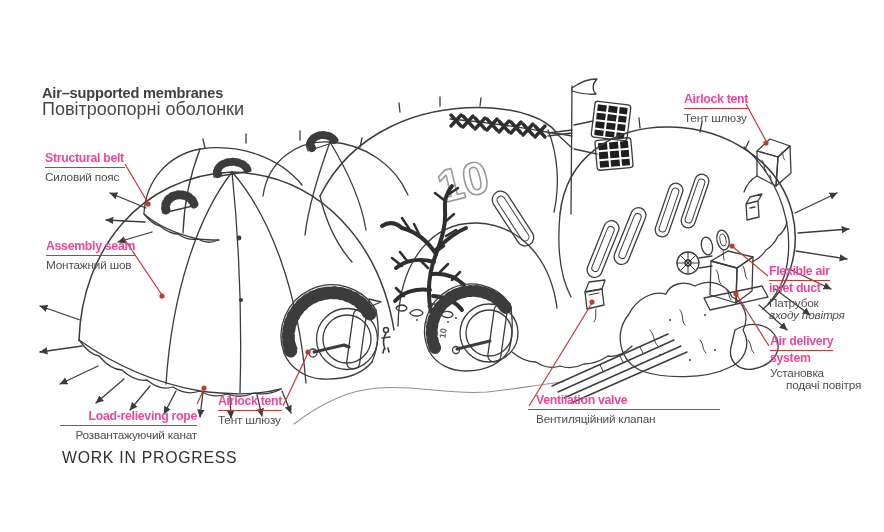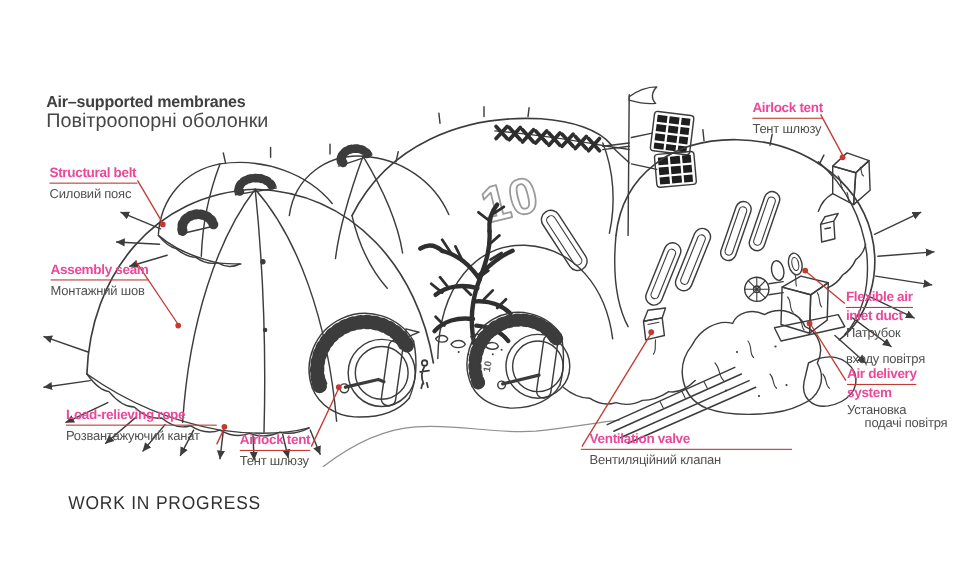--- a/index.html
+++ b/index.html
@@ -341,40 +341,40 @@
   <div class="label" style="left:45px;top:148px;">
     <div><span class="en u" style="min-width:80px;">Structural belt</span></div>
     <div class="uk">Силовий пояс</div>
   </div>
 
   <div class="label" style="left:46px;top:221px;margin-top:15px;">
     <div><span class="en u" style="min-width:77px;">Assembly seam</span></div>
     <div class="uk">Монтажний шов</div>
   </div>
 
-  <div class="label" style="left:60px;top:368px;">
+  <div class="label" style="left:60px;top:406px;text-align:right;">
     <div><span class="en u w137">Load-relieving rope</span></div>
     <div class="uk">Розвантажуючий канат</div>
   </div>
 
   <div class="label" style="left:218px;top:391px;">
     <div><span class="en u w64">Airlock tent</span></div>
     <div class="uk">Тент шлюзу</div>
   </div>
 
   <div class="label" style="left:684px;top:89px;">
     <div><span class="en u w62">Airlock tent</span></div>
     <div class="uk">Тент шлюзу</div>
   </div>
 
   <div class="label" style="left:769px;top:261px;">
     <div><span class="en u w58">Flexible air</span></div>
     <div class="en">inlet duct</div>
     <div class="uk">Патрубок</div>
-    <div class="uk" style="margin-top:12px;">входу повітря</div>
+    <div class="uk" style="margin-top:0;font-style:italic;">входу повітря</div>
   </div>
 
   <div class="label" style="left:770px;top:331px;">
     <div><span class="en u w58">Air delivery</span></div>
     <div class="en">system</div>
     <div class="uk">Установка</div>
     <div class="uk" style="margin-top:0;padding-left:16px;">подачі повітря</div>
   </div>
 
   <div class="label lbl-vent" style="left:528px;top:390px;">

